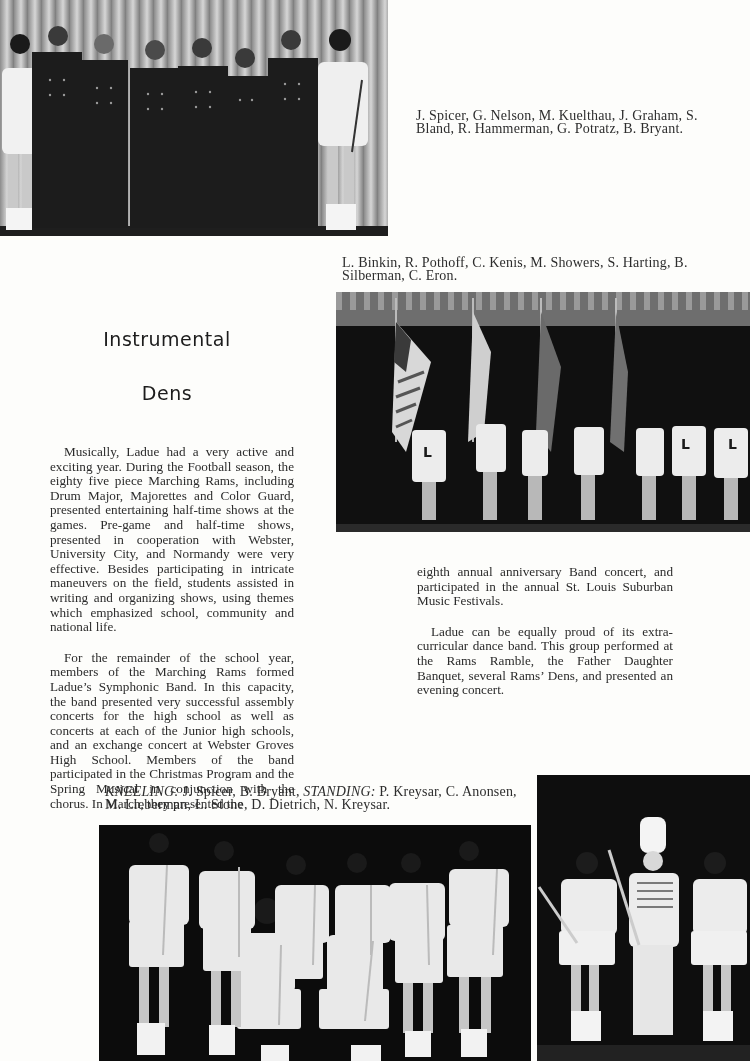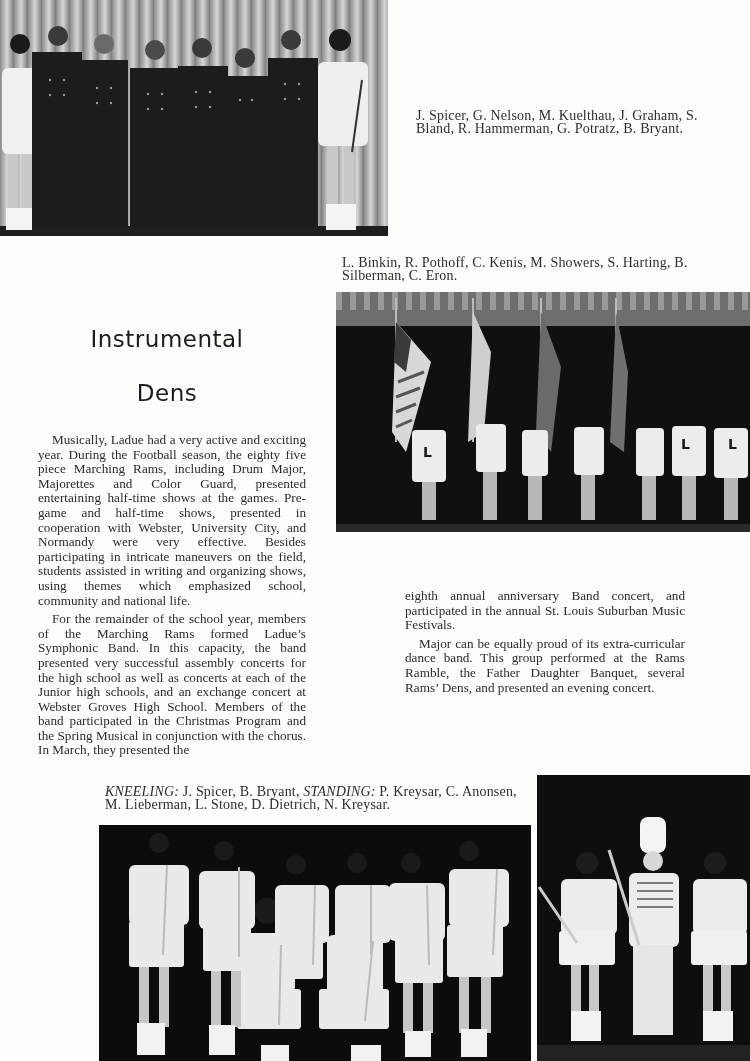--- a/index.html
+++ b/index.html
@@ -12,27 +12,27 @@
     .photo svg { display: block; width: 100%; height: 100%; }
     .caption {
       position: absolute; font-size: 14px; line-height: 12.5px;
       color: #2d2d2d; letter-spacing: 0.2px;
     }
     .caption i { font-style: italic; }
     .title {
       position: absolute; left: 62px; top: 312px; width: 210px;
       text-align: center;
       font-family: "DejaVu Sans", "Liberation Sans", sans-serif;
-      font-size: 23px; line-height: 54px; color: #1c1c1c; letter-spacing: 0.5px;
+      font-size: 19px; line-height: 54px; color: #1c1c1c; letter-spacing: 0.5px;
     }
     .body-col {
       position: absolute; font-size: 13.2px; line-height: 14.6px;
       color: #2b2b2b; text-align: justify;
     }
-    .body-col p { margin: 4px; text-indent: 14px; font-family: Liberation Serif, serif; }
+    .body-col p { margin: 16px; text-indent: 14px; font-family: Liberation Serif, serif; }
     .body-col p.cont { text-indent: 0; }
   </style>
 </head>
 <body>
 
 <div class="photo" style="left:0;top:0;width:388px;height:236px;">
   <svg viewBox="0 0 388 236" preserveAspectRatio="none">
     <defs>
       <linearGradient id="curtain" x1="0" x2="1" y1="0" y2="0">
         <stop offset="0" stop-color="#8c8c8c"></stop>
@@ -203,23 +203,23 @@
 <div class="title">
   <div>Instrumental</div>
   <div>Dens</div>
 </div>
 
 <div class="body-col" style="left:34px;top:429px;width:276px;">
   <p>Musically, Ladue had a very active and exciting year. During the Football season, the eighty five piece Marching Rams, including Drum Major, Majorettes and Color Guard, presented entertaining half-time shows at the games. Pre-game and half-time shows, presented in cooperation with Webster, University City, and Normandy were very effective. Besides participating in intricate maneuvers on the field, students assisted in writing and organizing shows, using themes which emphasized school, community and national life.</p>
   <p>For the remainder of the school year, members of the Marching Rams formed Ladue’s Symphonic Band. In this capacity, the band presented very successful assembly concerts for the high school as well as concerts at each of the Junior high schools, and an exchange concert at Webster Groves High School. Members of the band participated in the Christmas Program and the Spring Musical in conjunction with the chorus. In March, they presented the</p>
 </div>
 
-<div class="body-col" style="left:401px;top:585px;width:288px;">
+<div class="body-col" style="left:401px;top:549px;width:288px;">
   <p class="cont">eighth annual anniversary Band concert, and participated in the annual St. Louis Suburban Music Festivals.</p>
-  <p>Major can be equally proud of its extra-curricular dance band. This group performed at the Rams Ramble, the Father Daughter Banquet, several Rams’ Dens, and presented an evening concert.</p>
+  <p>Ladue can be equally proud of its extra-curricular dance band. This group performed at the Rams Ramble, the Father Daughter Banquet, several Rams’ Dens, and presented an evening concert.</p>
 </div>
 
 <div class="caption" style="left:105px;top:786px;width:420px;">
   <i>KNEELING:</i><span> J. Spicer, B. Bryant, </span><i>STANDING:</i><span> P. Kreysar, C. Anonsen, M. Lieberman, L. Stone, D. Dietrich, N. Kreysar.</span>
 </div>
 
 <div class="photo" style="left:99px;top:825px;width:432px;height:236px;">
   <svg viewBox="0 0 432 236" preserveAspectRatio="none">
     <rect width="432" height="236" fill="#0c0c0c"></rect>
     <g>

